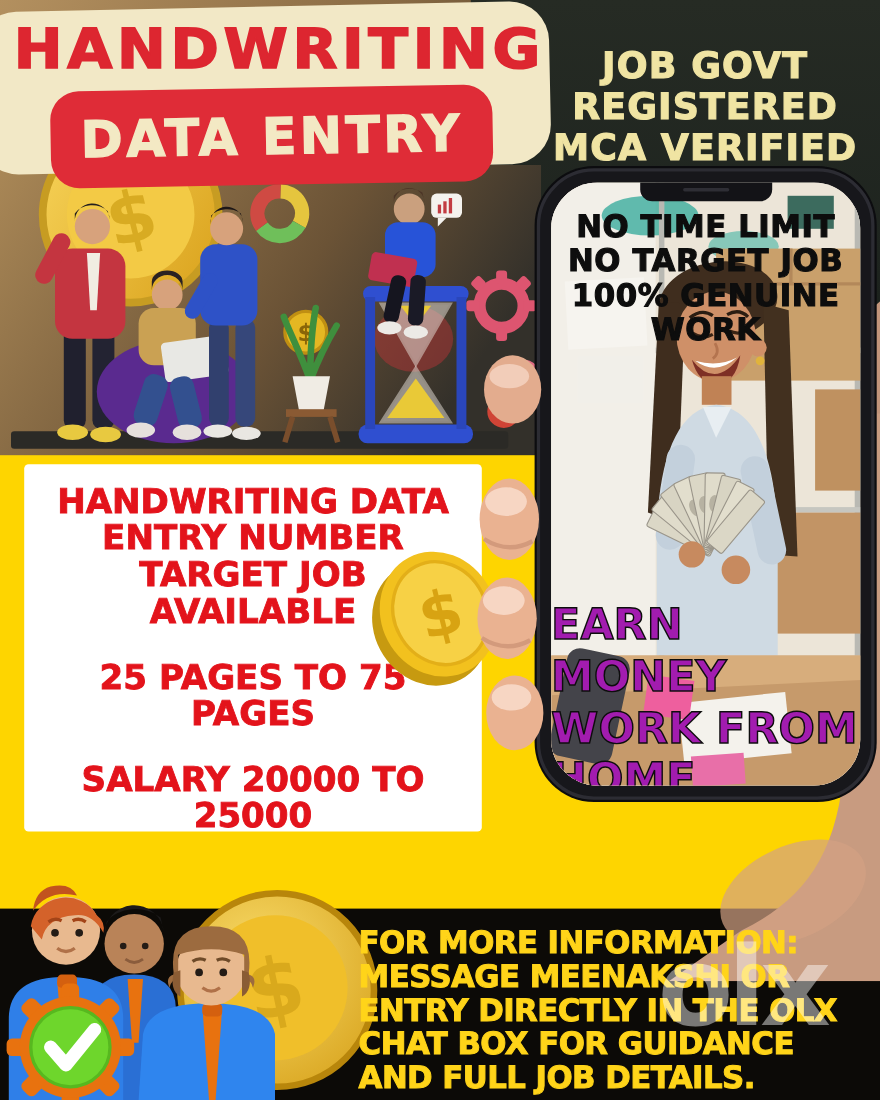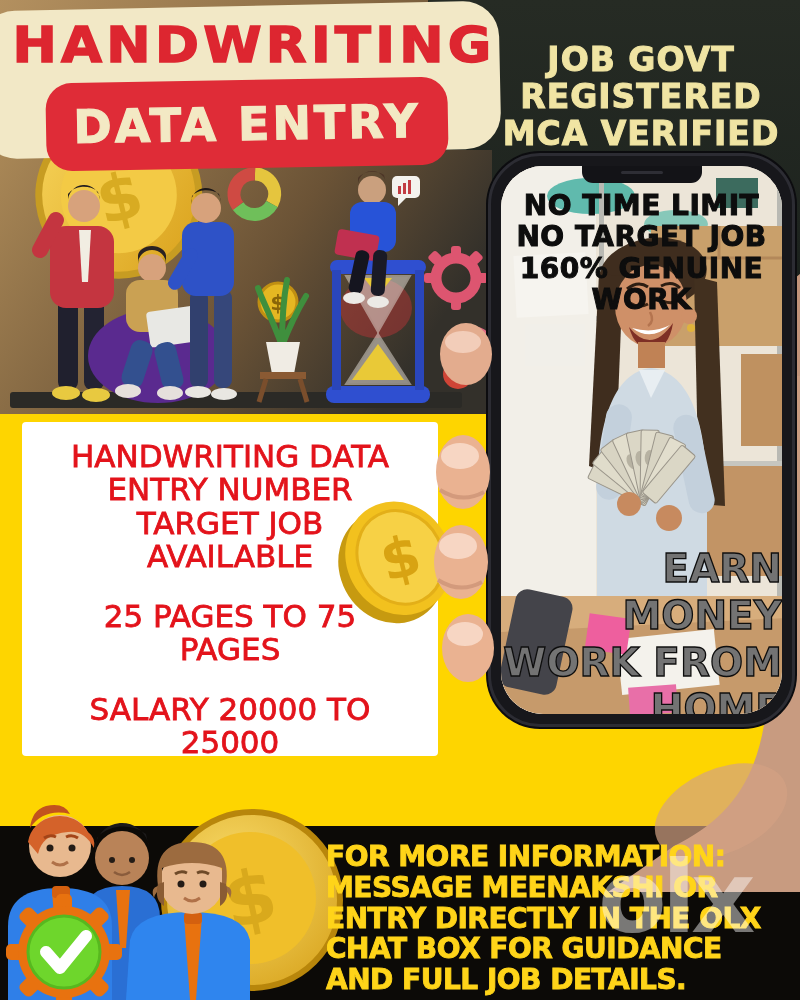--- a/index.html
+++ b/index.html
@@ -39,39 +39,39 @@
   
   .scene-top { left:0; top:150px; width:492px; height:264px; z-index:3; }
   .scene-trio { left:0; top:788px; width:345px; height:212px; z-index:11; }
   .hand-right { left:556px; top:266px; width:244px; height:626px; z-index:8; }
   .fingertips { left:430px; top:322px; width:80px; height:372px; z-index:12; }
   .coin-mid { left:326px; top:492px; width:140px; height:140px; z-index:9; }
 
   
   .offer-box { left:22px; top:422px; width:416px; height:334px; z-index:7;
     background:#ffffff; border-radius:4px; text-align:center;
-    color:#e3131b; font-weight:normal; font-size:31px; line-height:1.08;
+    color:#e3131b; font-weight:bold; font-size:31px; line-height:1.08;
     padding-top:18px; -webkit-text-stroke:0.8px #e3131b; }
   .offer-box .gap { height:26px; }
 
   
   .phone { left:488px; top:153px; width:307px; height:574px; z-index:10;
     background:#17171b; border-radius:52px; border:3px solid #2c2c33;
     box-shadow:0 0 0 2px #0c0c0f; }
   .screen { position:absolute; left:10px; top:10px; right:10px; bottom:10px;
     border-radius:42px; overflow:hidden; background:#ece5d8; }
   .notch { position:absolute; left:50%; top:10px; transform:translateX(-50%);
     width:120px; height:17px; background:#131317; border-radius:0 0 11px 11px; z-index:5; }
   .notch .speaker { width:42px; height:3px; background:#2e2e35; border-radius:2px;
     margin:5px auto 0; }
   .phone-text-top { position:absolute; left:0; top:24px; width:100%; z-index:4;
     text-align:center; color:#0d0d0d; font-size:28px; font-weight:bold;
     line-height:1.12; letter-spacing:0.5px; -webkit-text-stroke:1px #0d0d0d; }
   .phone-text-bottom { position:absolute; left:0; top:380px; width:100%; z-index:4;
-    text-align:right; color:#737373; font-size:39px; font-weight:bold;
+    text-align:left; color:#a21caf; font-size:39px; font-weight:bold;
     line-height:1.2; -webkit-text-stroke:1.3px #0d0d0d; }
 
   
   .footer-text { left:326px; top:842px; width:470px; z-index:13; 
     color:#ffd419; font-size:28px; font-weight:bold; line-height:1.1;
     letter-spacing:-0.5px; -webkit-text-stroke:0.9px #ffd419; }
   .olx-mark { left:598px; top:848px; z-index:14; color:rgba(255,255,255,0.45);
     font-size:100px; font-weight:bold; letter-spacing:-5px; line-height:1; }
 </style>
 </head>
@@ -330,21 +330,21 @@
         <rect x="0" y="430" width="285" height="122" fill="#c69a6b"></rect>
         <polygon points="0,430 285,430 285,452 0,466" fill="#d7ad7c"></polygon>
         <rect x="118" y="468" width="98" height="56" fill="#f4f2ec" transform="rotate(-6 167 496)"></rect>
         <rect x="86" y="450" width="42" height="36" fill="#ee5f9e" transform="rotate(8 107 468)"></rect>
         <rect x="128" y="520" width="48" height="28" fill="#e86fa8" transform="rotate(-4 152 534)"></rect>
         <rect x="6" y="426" width="58" height="100" rx="12" fill="#44444a" transform="rotate(12 35 476)"></rect>
       </svg>
       <div class="phone-text-top">
         <div>NO TIME LIMIT</div>
         <div>NO TARGET JOB</div>
-        <div>160% GENUINE</div>
+        <div>100% GENUINE</div>
         <div>WORK</div>
       </div>
       <div class="phone-text-bottom">
         <div>EARN</div>
         <div>MONEY</div>
         <div>WORK FROM</div>
         <div>HOME</div>
       </div>
     </div>
     <div class="notch">

